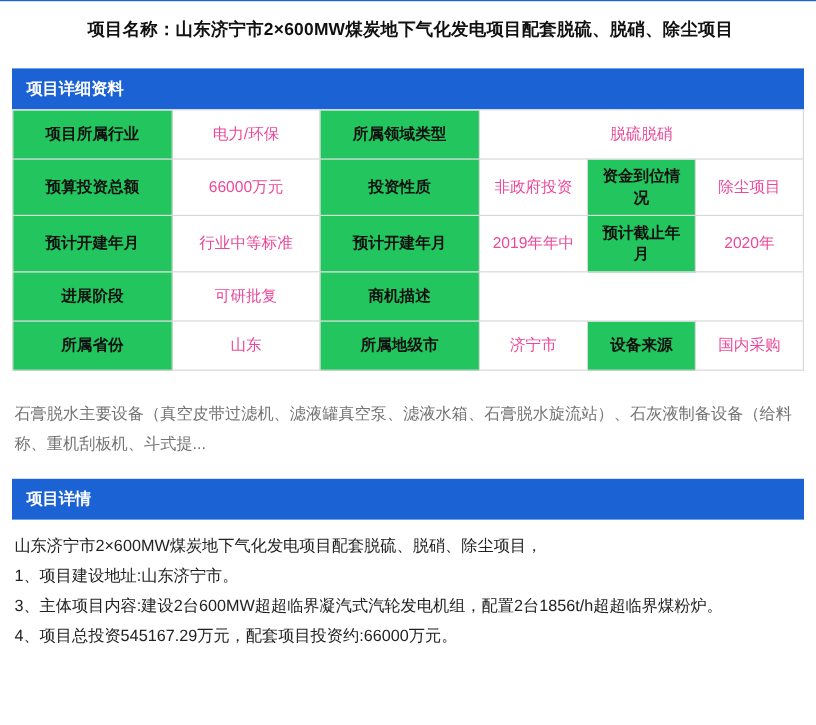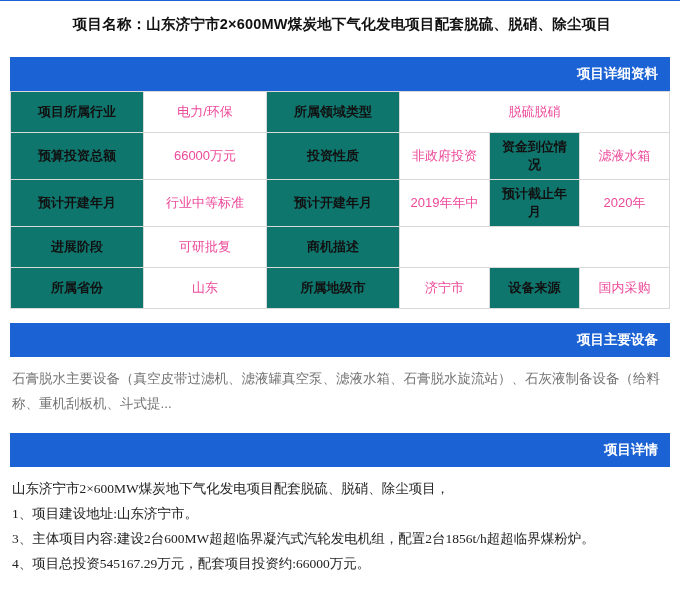--- a/index.html
+++ b/index.html
@@ -38,41 +38,40 @@
   }
   .section-head {
     background: #1b62d4;
     color: #ffffff;
     font-weight: bold;
     font-size: 13.5px;
     padding: 8px 12px;
     margin: 0 10px;
     box-sizing: border-box;
     width: 660px;
-    text-align: right;
   }
   table.info {
     border-collapse: collapse;
     width: 660px;
     margin: 0 10px;
     table-layout: fixed;
   }
   table.info td {
     border: 1px solid #d9d9d9;
     height: 30px;
     padding: 5px 6px;
     font-size: 13px;
     text-align: center;
     vertical-align: middle;
     word-break: break-all;
   }
   table.info td.label {
     font-weight: bold;
     color: #111111;
-    background: #0f766e;
+    background: #22c55e;
   }
   table.info td.value {
     color: #ec4899;
   }
   .body-text {
     margin: 0 10px;
     padding: 10px 2px 8px 2px;
     font-size: 13.5px;
     line-height: 1.85;
     color: #222222;
@@ -84,21 +83,20 @@
     padding: 10px 2px 10px 2px;
     font-size: 13.5px;
     line-height: 1.85;
     color: #737373;
     width: 660px;
     box-sizing: border-box;
   }
   .detail-list p {
     margin: 0;
     padding: 0;
-    font-family: Liberation Serif, serif;
   }
   .spacer-10 { height: 10px; }
   .spacer-14 { height: 14px; }
   .spacer-6 { height: 6px; }
 </style>
 </head>
 <body>
 
 <div class="page">
 
@@ -119,21 +117,21 @@
         <td class="value" style="width:110px">电力/环保</td>
         <td class="label" style="width:120px">所属领域类型</td>
         <td class="value" colspan="3">脱硫脱硝</td>
       </tr>
       <tr>
         <td class="label">预算投资总额</td>
         <td class="value">66000万元</td>
         <td class="label">投资性质</td>
         <td class="value" style="width:110px">非政府投资</td>
         <td class="label" style="width:120px">资金到位情况</td>
-        <td class="value">滤液水箱</td>
+        <td class="value">除尘项目</td>
       </tr>
       <tr>
         <td class="label">预计开建年月</td>
         <td class="value">行业中等标准</td>
         <td class="label">预计开建年月</td>
         <td class="value">2019年年中</td>
         <td class="label">预计截止年月</td>
         <td class="value">2020年</td>
       </tr>
       <tr>
@@ -148,21 +146,20 @@
         <td class="label">所属地级市</td>
         <td class="value">济宁市</td>
         <td class="label">设备来源</td>
         <td class="value">国内采购</td>
       </tr>
     </tbody>
   </table>
 
   <div class="spacer-14"></div>
 
-  <div class="section-head">项目主要设备</div>
 
   <div class="equip-text">石膏脱水主要设备（真空皮带过滤机、滤液罐真空泵、滤液水箱、石膏脱水旋流站）、石灰液制备设备（给料称、重机刮板机、斗式提...</div>
 
   <div class="spacer-6"></div>
 
   <div class="section-head">项目详情</div>
 
   <div class="body-text detail-list">
     <p>山东济宁市2×600MW煤炭地下气化发电项目配套脱硫、脱硝、除尘项目，</p>
     <p>1、项目建设地址:山东济宁市。</p>

